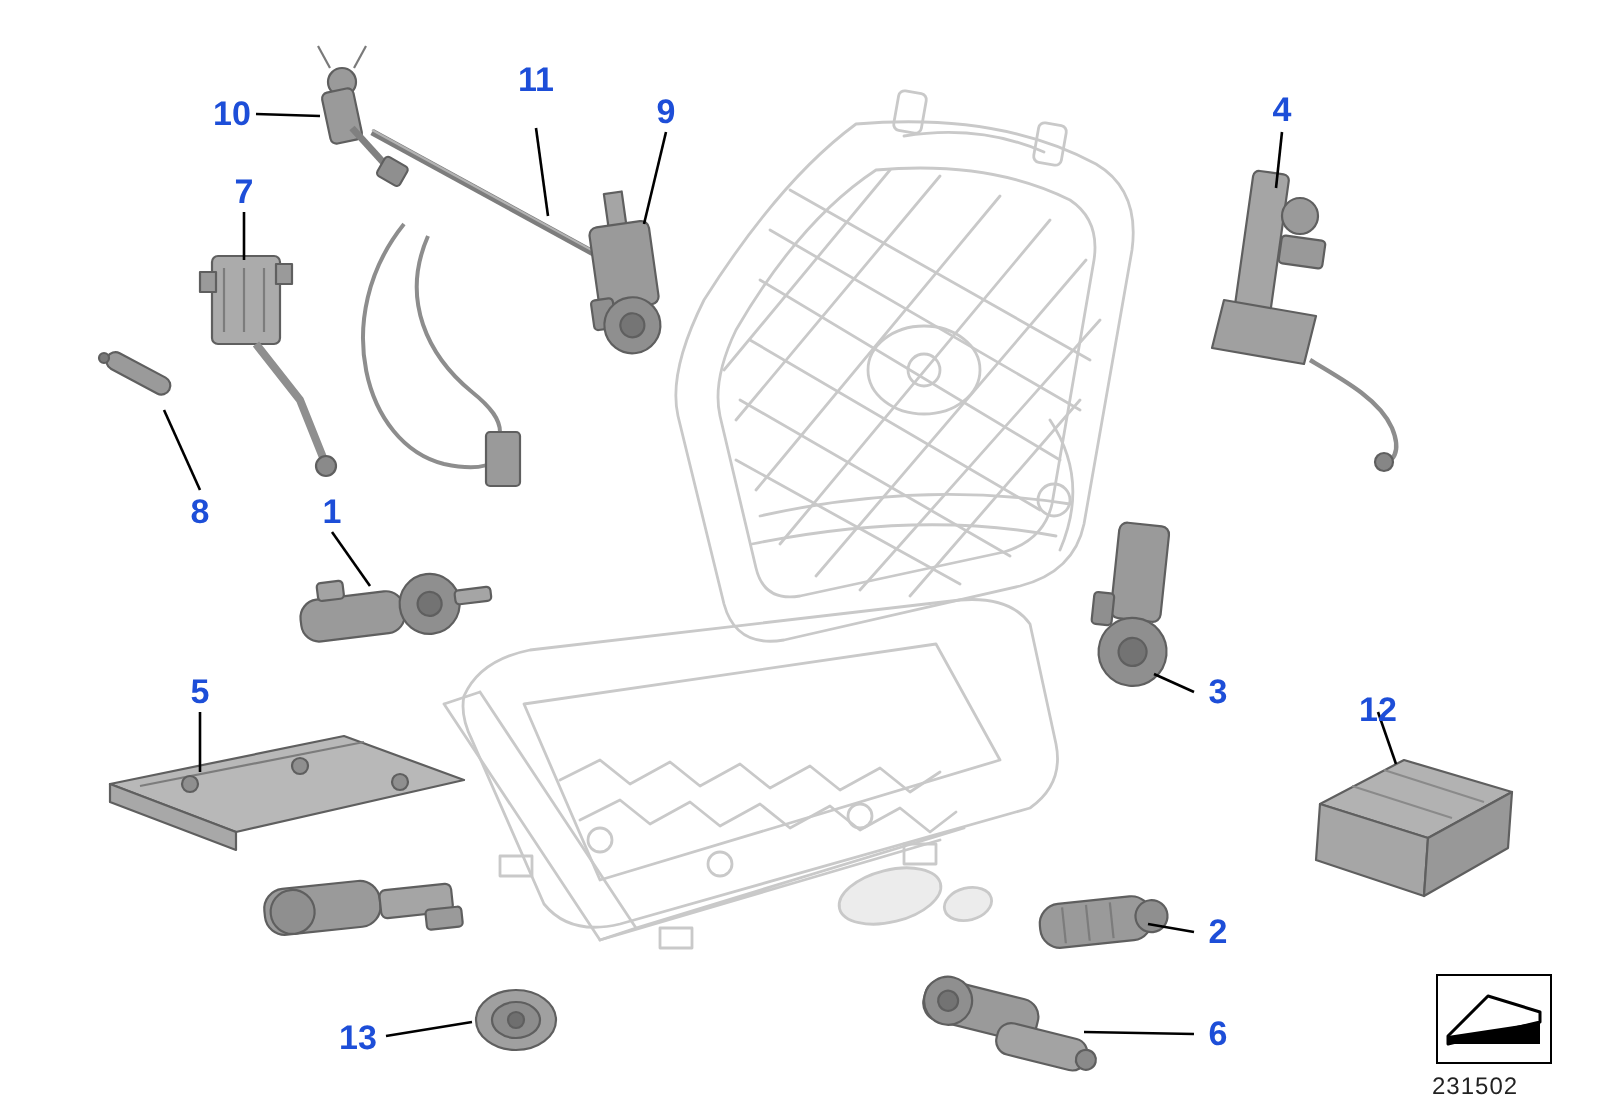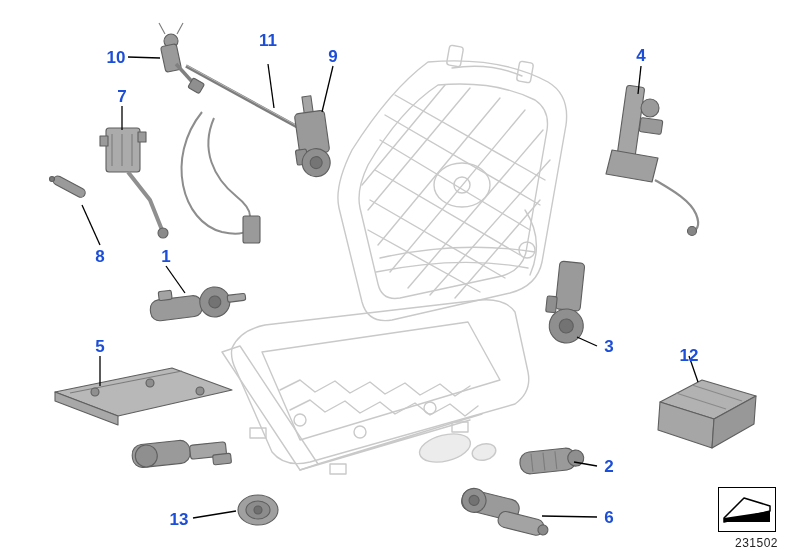--- a/index.html
+++ b/index.html
@@ -4,21 +4,21 @@
 <style>
   html,body{margin:0;padding:0;background:#fff;}
   .stage{position:relative;width:800px;height:560px;background:#ffffff;overflow:hidden;
          font-family:"Liberation Sans",sans-serif;}
   .art{position:absolute;left:0;top:0;}
   .part-label{position:absolute;transform:translate(-50%,-50%);
       font-family:"Liberation Sans",sans-serif;font-weight:bold;font-size:17px;color:#1d4ed8;
       cursor:pointer;user-select:none;line-height:1;}
   .legend-box{position:absolute;left:718px;top:487px;width:58px;height:45px;
       border:1.5px solid #000;background:#fff;box-sizing:border-box;}
-  .diagram-id{position:absolute;left:716px;top:536px;width:62px;text-align:right;
+  .diagram-id{position:absolute;left:716px;top:536px;width:62px;text-align:left;
       font-size:12px;color:#222;letter-spacing:0.5px;}
 </style>
 </head>
 <body>
 
 <div class="stage">
 
   <svg class="art" width="800" height="560" viewBox="0 0 800 560">
 
     <g stroke="#c9c9c9" stroke-width="1.4" fill="none" stroke-linejoin="round" stroke-linecap="round">

